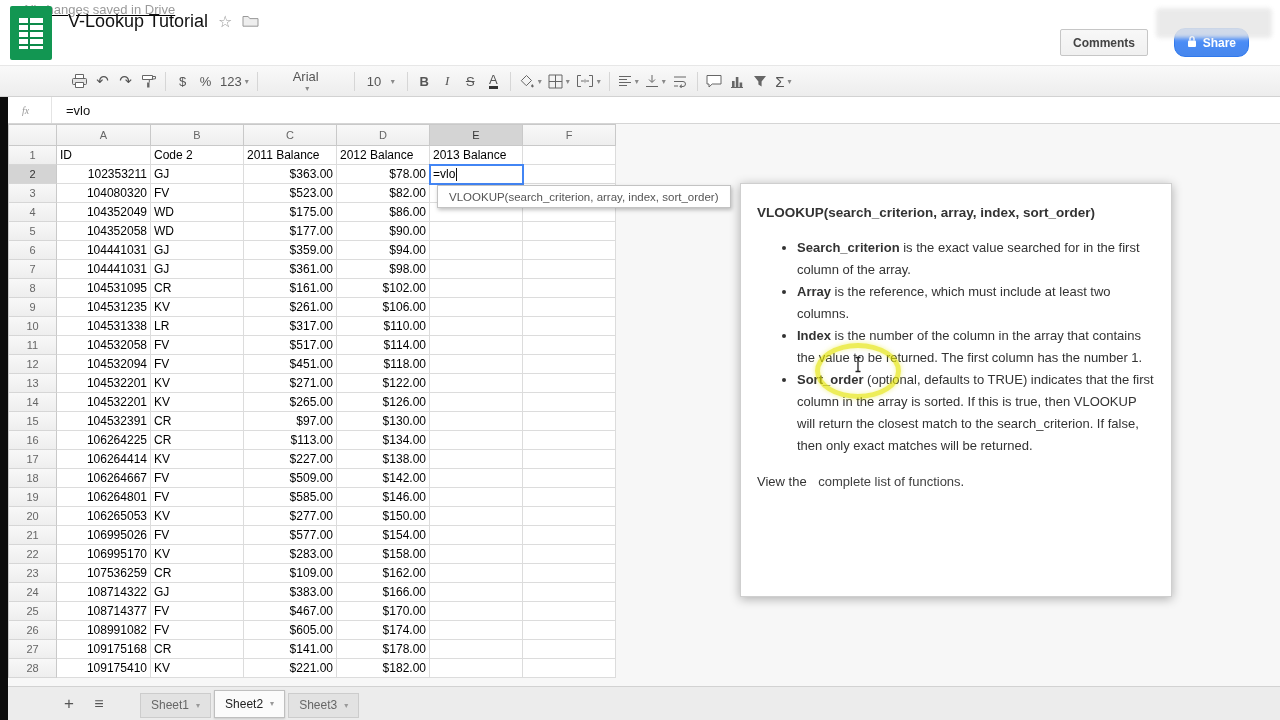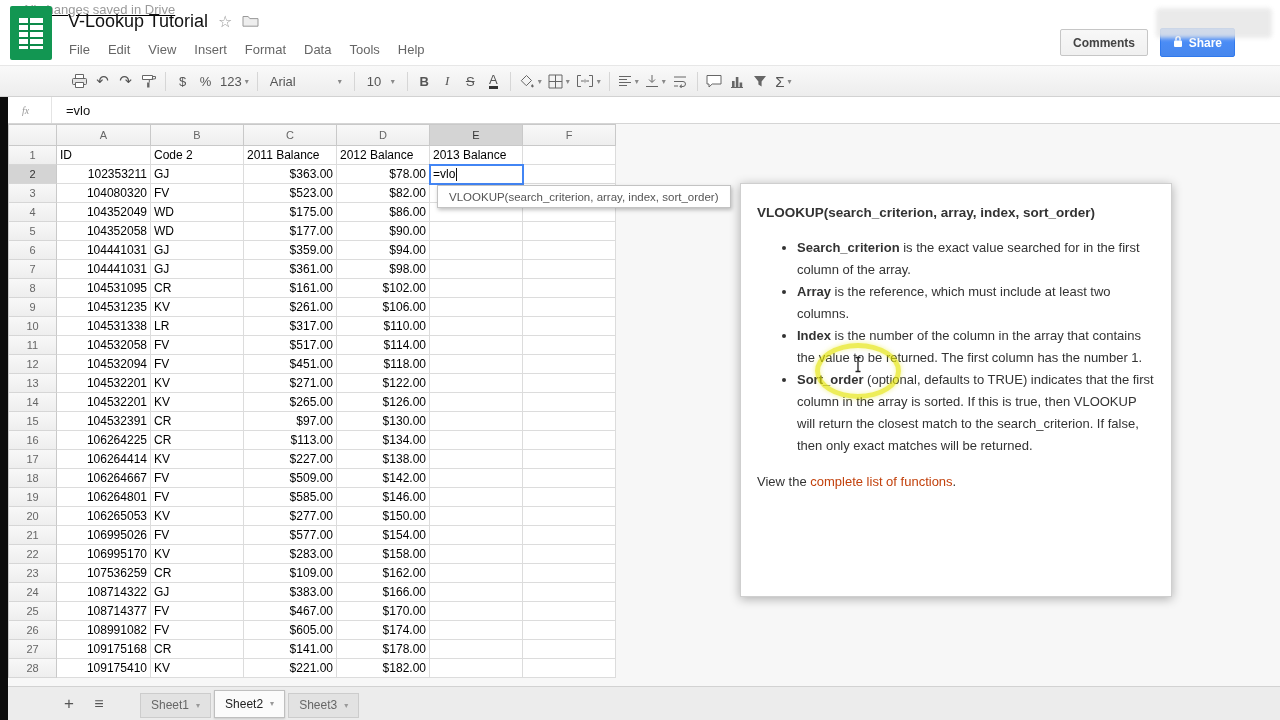--- a/index.html
+++ b/index.html
@@ -17,22 +17,22 @@
   }
   .title-row { position:absolute; left:68px; top:11px; display:flex; align-items:center; gap:10px; }
   .doc-title { font-size:18px; color:#111; }
   .star { font-size:16px; color:#999; line-height:1; }
   .menu-row { position:absolute; left:60px; top:39px; display:flex; align-items:center; }
   .menu-item { font-size:13px; color:#666; padding:3px 9px; cursor:default; }
   .saved-status { font-size:13px; color:#9a9a9a; margin-left:22px; }
   .hdr-btn { position:absolute; height:27px; display:flex; align-items:center; gap:6px;
     border:1px solid #c6c6c6; border-radius:2px; font-size:12px; font-weight:bold; padding:0 12px; }
   .btn-comments { right:132px; top:29px; background:linear-gradient(#f8f8f8,#f0f0f0); color:#444; }
-  .btn-share { right:45px; top:28px; height:29px; background:linear-gradient(#4d90fe,#4787ed);
-    border-color:#3079ed; color:#fff; }
+  .btn-share { right:31px; top:28px; height:29px; background:linear-gradient(#4d90fe,#4787ed);
+    border-color:#3079ed; color:#fff;border-radius:11px; }
   .watermark { position:absolute; right:8px; top:8px; width:116px; height:30px; background:#e7e7e7;
     border-radius:4px; filter:blur(2px); opacity:.85; }
 
   
   .toolbar { position:absolute; left:0; top:65px; width:1280px; height:32px;
     background:linear-gradient(#f9f9f9,#ededed); border-top:1px solid #e7e7e7; border-bottom:1px solid #d2d2d2;
     display:flex; align-items:center; padding-left:68px; color:#555; font-size:13px; }
   .tb { height:24px; min-width:23px; display:flex; align-items:center; justify-content:center;
     padding:0 3px; border-radius:2px; cursor:default; }
   .tb svg { display:block; }
@@ -79,21 +79,21 @@
 
   
   .help-card { position:absolute; left:740px; top:183px; width:432px; height:414px; z-index:7;
     background:#fff; border:1px solid #cfcfcf; box-shadow:0 2px 10px rgba(0,0,0,.3);
     padding:18px 16px 0 16px; font-size:13px; line-height:22px; color:#333; }
   .help-title { font-weight:bold; font-size:13.5px; margin-bottom:13px; }
   .help-desc { margin-bottom:13px; }
   .help-card ul { margin:0 0 13px 0; padding-left:40px; }
   .help-card li { margin:0; }
   .help-footer { margin-top:14px; }
-  .help-footer a { color:#c2410c; text-decoration:none; cursor:pointer; }
+  .help-footer a { color:#404040; text-decoration:none; cursor:pointer;margin-left:8px; }
 
   
   .highlight-circle { position:absolute; left:815px; top:343px; width:86px; height:56px; z-index:8;
     border:5px solid rgba(228,228,0,.65); border-radius:50%;
     box-shadow:0 0 5px rgba(228,228,0,.45), inset 0 0 5px rgba(228,228,0,.35); }
   .text-cursor { position:absolute; left:853px; top:356px; z-index:9; }
 
   
   .tabs-bar { position:absolute; left:0; top:686px; width:1280px; height:34px; background:#ececec;
     border-top:1px solid #d2d2d2; display:flex; align-items:center; padding-left:54px; }
@@ -118,31 +118,20 @@
     </div>
     <div class="title-row">
       <span class="doc-title">V-Lookup Tutorial</span>
       <span class="star">☆</span>
       <span>
         <svg width="17" height="13">
             <path d="M1 2.5h5.2l1.6 2.1H16v7.6H1z" fill="#eee" stroke="#999"></path>
           </svg>
       </span>
     </div>
-    <div class="menu-row">
-
-    <span class="menu-item">File</span>
-        <span class="menu-item">Edit</span>
-        <span class="menu-item">View</span>
-        <span class="menu-item">Insert</span>
-        <span class="menu-item">Format</span>
-        <span class="menu-item">Data</span>
-        <span class="menu-item">Tools</span>
-        <span class="menu-item">Help</span>
-      </div>
     <span class="saved-status" id="saved-status">All changes saved in Drive</span>
     <div class="hdr-btn btn-comments">
       <span>Comments</span>
     </div>
     <div class="hdr-btn btn-share">
       <span>
         <svg width="10" height="13">
             <rect x="1" y="5.5" width="8" height="6.5" rx="1" fill="#fff"></rect>
             <path d="M3 5.5V3.6a2 2 0 014 0v1.9" fill="none" stroke="#fff" stroke-width="1.4"></path>
           </svg>
@@ -170,21 +159,21 @@
         </svg>
     </span>
     <span class="sep"></span>
     <span class="tb">$</span>
     <span class="tb">%</span>
     <span class="tb">
         <span>123</span>
         <span class="caret">▾</span>
       </span>
     <span class="sep"></span>
-    <span class="tb" style="min-width:86px;justify-content:space-between;padding:0 7px;">
+    <span class="tb" style="min-width:86px;justify-content:space-between;padding:0 7px;flex-direction:column;">
         <span>Arial</span>
         <span class="caret">▾</span>
       </span>
     <span class="sep"></span>
     <span class="tb" style="min-width:42px;justify-content:space-between;padding:0 7px;">
         <span>10</span>
         <span class="caret">▾</span>
       </span>
     <span class="sep"></span>
     <span class="tb tb-bold">B</span>

